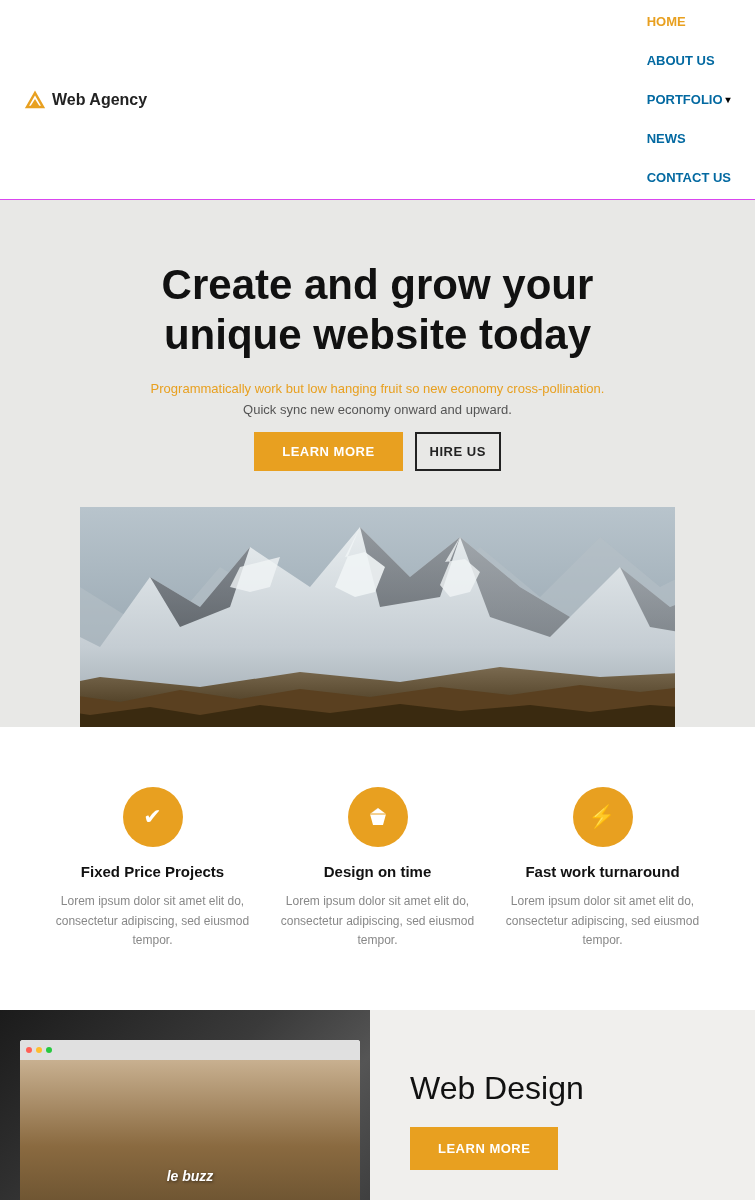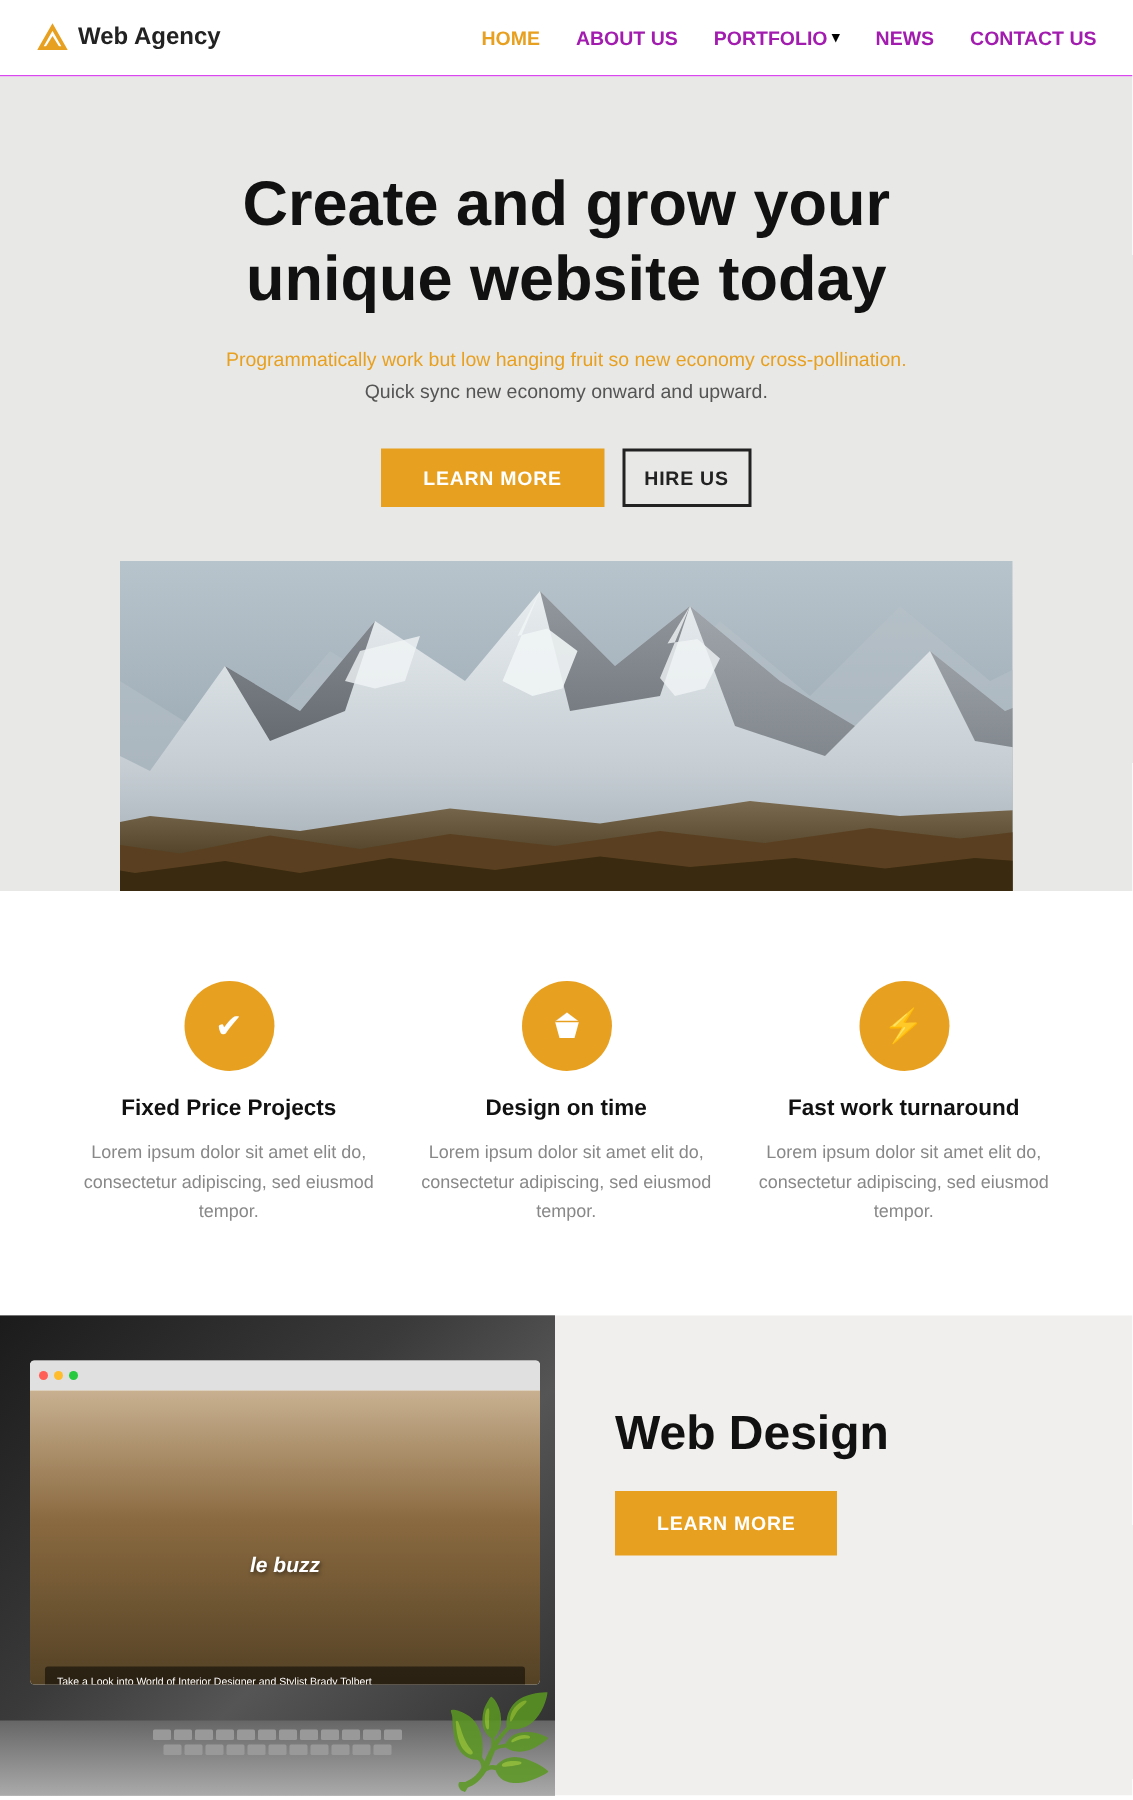--- a/index.html
+++ b/index.html
@@ -25,22 +25,23 @@
     .logo-icon {
       width: 22px;
       height: 22px;
     }
     .nav-links {
       display: flex;
       gap: 24px;
       list-style: none;
       font-size: 13px;
       font-weight: 600;
-    }
-    .nav-links a { text-decoration: none; color: #a21caf; }
+      flex-direction: column;
+    }
+    .nav-links a { text-decoration: none; color: #0369a1; }
     .nav-links a.active { color: #e8a020; }
     .nav-links .portfolio-item { display: flex; align-items: center; gap: 3px; }
     .nav-links .portfolio-item::after { content: '▾'; font-size: 10px; }
 
     
     .hero {
       background: #e8e8e6;
       text-align: center;
       padding: 60px 80px 0 80px;
       position: relative;
@@ -50,21 +51,21 @@
       font-size: 42px;
       font-weight: 900;
       line-height: 1.2;
       color: #111;
       margin-bottom: 18px;
     }
     .hero p {
       font-size: 13px;
       color: #555;
       line-height: 1.6;
-      margin-bottom: 28px;
+      margin-bottom: 12px;
       max-width: 480px;
       margin-left: auto;
       margin-right: auto;
     }
     .hero p span.highlight { color: #e8a020; }
     .hero-buttons {
       display: flex;
       gap: 12px;
       justify-content: center;
       margin-bottom: 36px;
@@ -226,21 +227,21 @@
       color: #2d5a1b;
       opacity: 0.85;
     }
 
     .web-design-content {
       padding: 60px 40px;
       flex: 1;
     }
     .web-design-content h2 {
       font-size: 32px;
-      font-weight: 700;
+      font-weight: 400;
       color: #111;
       margin-bottom: 20px;
     }
     .web-design-content p {
       font-size: 13px;
       color: #777;
       line-height: 1.7;
       margin-bottom: 28px;
     }
     .web-design-content p span.hl { color: #e8a020; }

